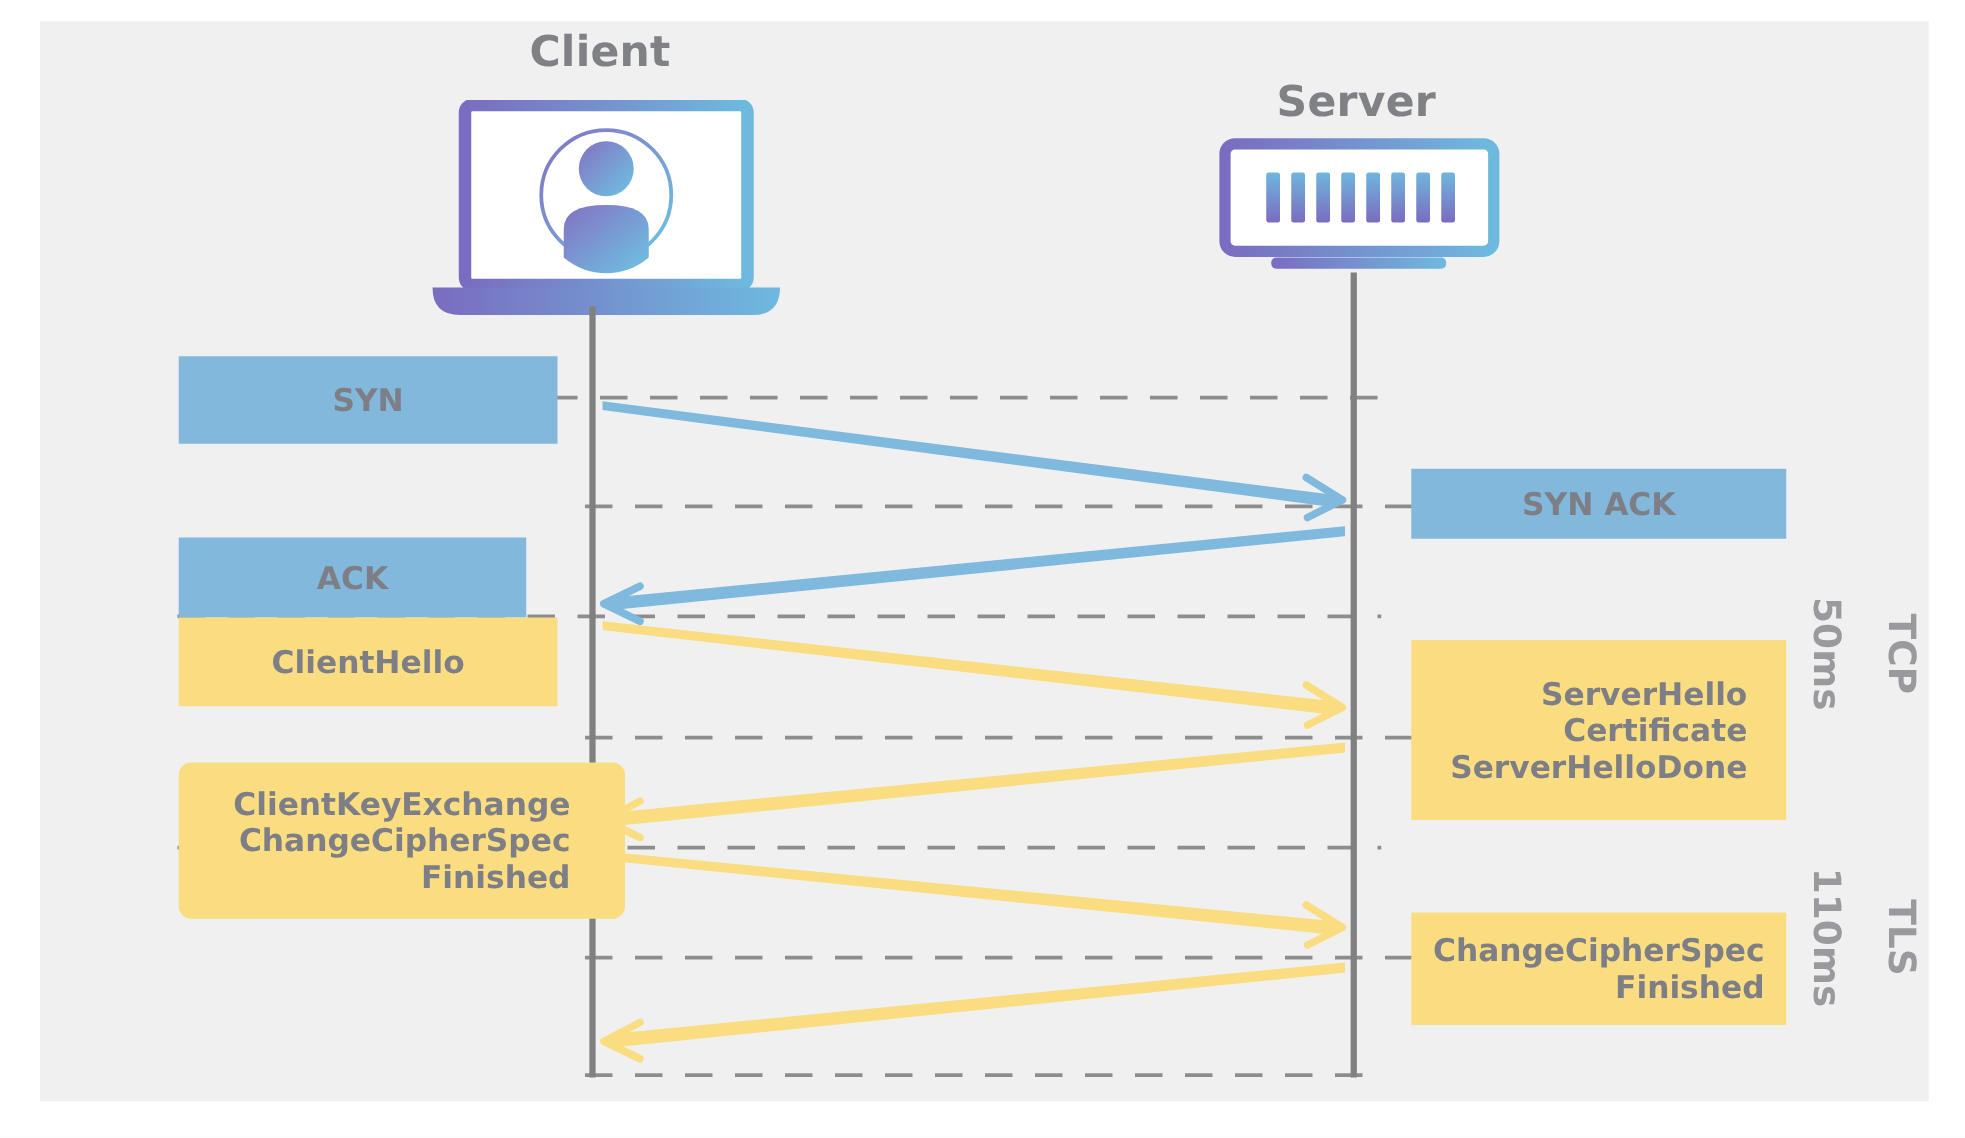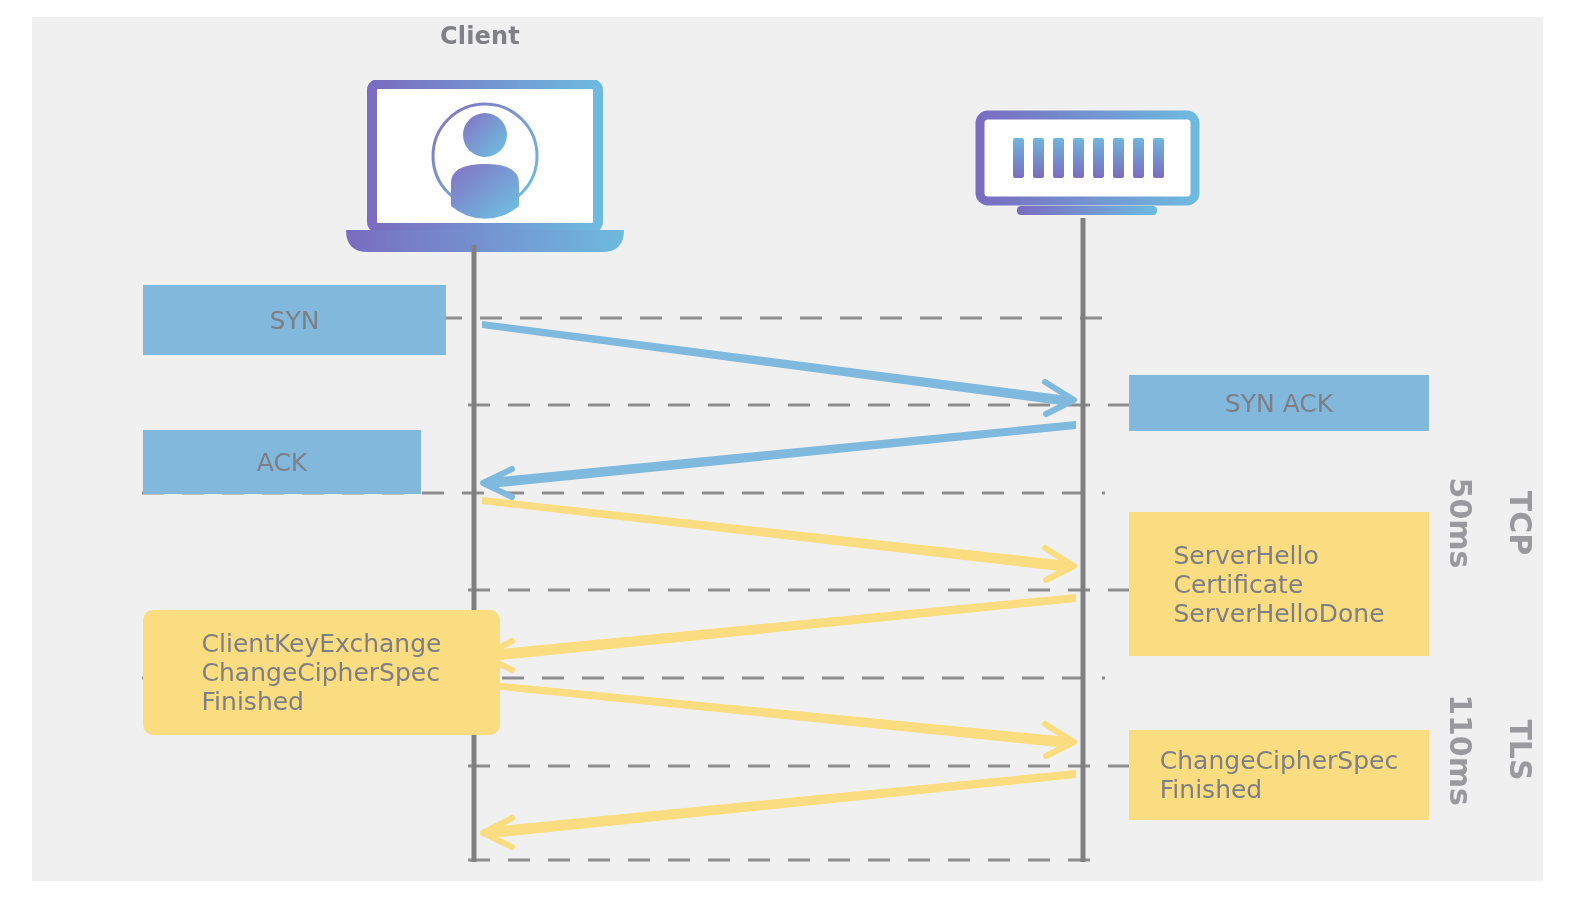--- a/index.html
+++ b/index.html
@@ -20,21 +20,21 @@
   #canvas {
     position: absolute;
     left: 32px;
     top: 17px;
     width: 1511px;
     height: 864px;
     background: #f0f0f0;
   }
   .actor-label {
     position: absolute;
-    font-size: 24px;
+    font-size: 34px;
     font-weight: bold;
     color: #808185;
     letter-spacing: 0.2px;
     white-space: nowrap;
     text-align: center;
   }
   #client-label { left: 360px; top: 22px; width: 240px; }
   #server-label { left: 965px; top: 62px; width: 240px; }
 
   
@@ -43,23 +43,23 @@
 
   
   #lines { position: absolute; left: 0; top: 0; width: 1572px; height: 910px; }
 
   
   .msgbox {
     position: absolute;
     display: flex;
     align-items: center;
     justify-content: center;
-    text-align: left;
+    text-align: right;
     font-size: 25px;
-    font-weight: normal;
+    font-weight: bold;
     color: #7e7f86;
     line-height: 1.16;
     box-sizing: border-box;
     padding: 6px 6px;
     white-space: pre-line;
   }
   .blue { background: #82b8db; }
   .yellow { background: #f9dd80; }
 
   .side-label {
@@ -74,20 +74,21 @@
     transform-origin: center center;
   }
 </style>
 </head>
 <body>
 
 <div id="stage">
   <div id="canvas"></div>
 
   <div class="actor-label" id="client-label">Client</div>
+  <div class="actor-label" id="server-label">Server</div>
 
   <svg id="client-icon" viewBox="0 0 290 175">
     <defs>
       <linearGradient id="gradA" x1="0" y1="0" x2="1" y2="0">
         <stop offset="0" stop-color="#7a6cc0"></stop>
         <stop offset="1" stop-color="#6ebadf"></stop>
       </linearGradient>
       <linearGradient id="gradB" x1="0.1" y1="0.1" x2="0.9" y2="0.9">
         <stop offset="0" stop-color="#8279c6"></stop>
         <stop offset="1" stop-color="#6fbcdf"></stop>
@@ -174,20 +175,21 @@
     <g>
       <path d="M1076 770 L490 827 L490 838 L1076 778 Z" fill="#f9dd80"></path>
       <path d="M512 818 L483 833 L512 847" fill="none" stroke="#f9dd80" stroke-width="6" stroke-linecap="round" stroke-linejoin="round"></path>
     </g>
   </svg>
 
   <div class="msgbox blue" style="left:143px; top:285px; width:303px; height:70px;">SYN</div>
 
   <div class="msgbox blue" style="left:143px; top:430px; width:278px; height:64px;">ACK</div>
 
+  <div class="msgbox yellow" style="left:143px; top:494px; width:303px; height:71px;">ClientHello</div>
 
   <div class="msgbox yellow" style="left:143px; top:610px; width:357px; height:125px;border-radius:10px;">ClientKeyExchange
 ChangeCipherSpec
 Finished</div>
 
   <div class="msgbox blue" style="left:1129px; top:375px; width:300px; height:56px;">SYN ACK</div>
 
   <div class="msgbox yellow" style="left:1129px; top:512px; width:300px; height:144px;">ServerHello
 Certificate
 ServerHelloDone</div>

